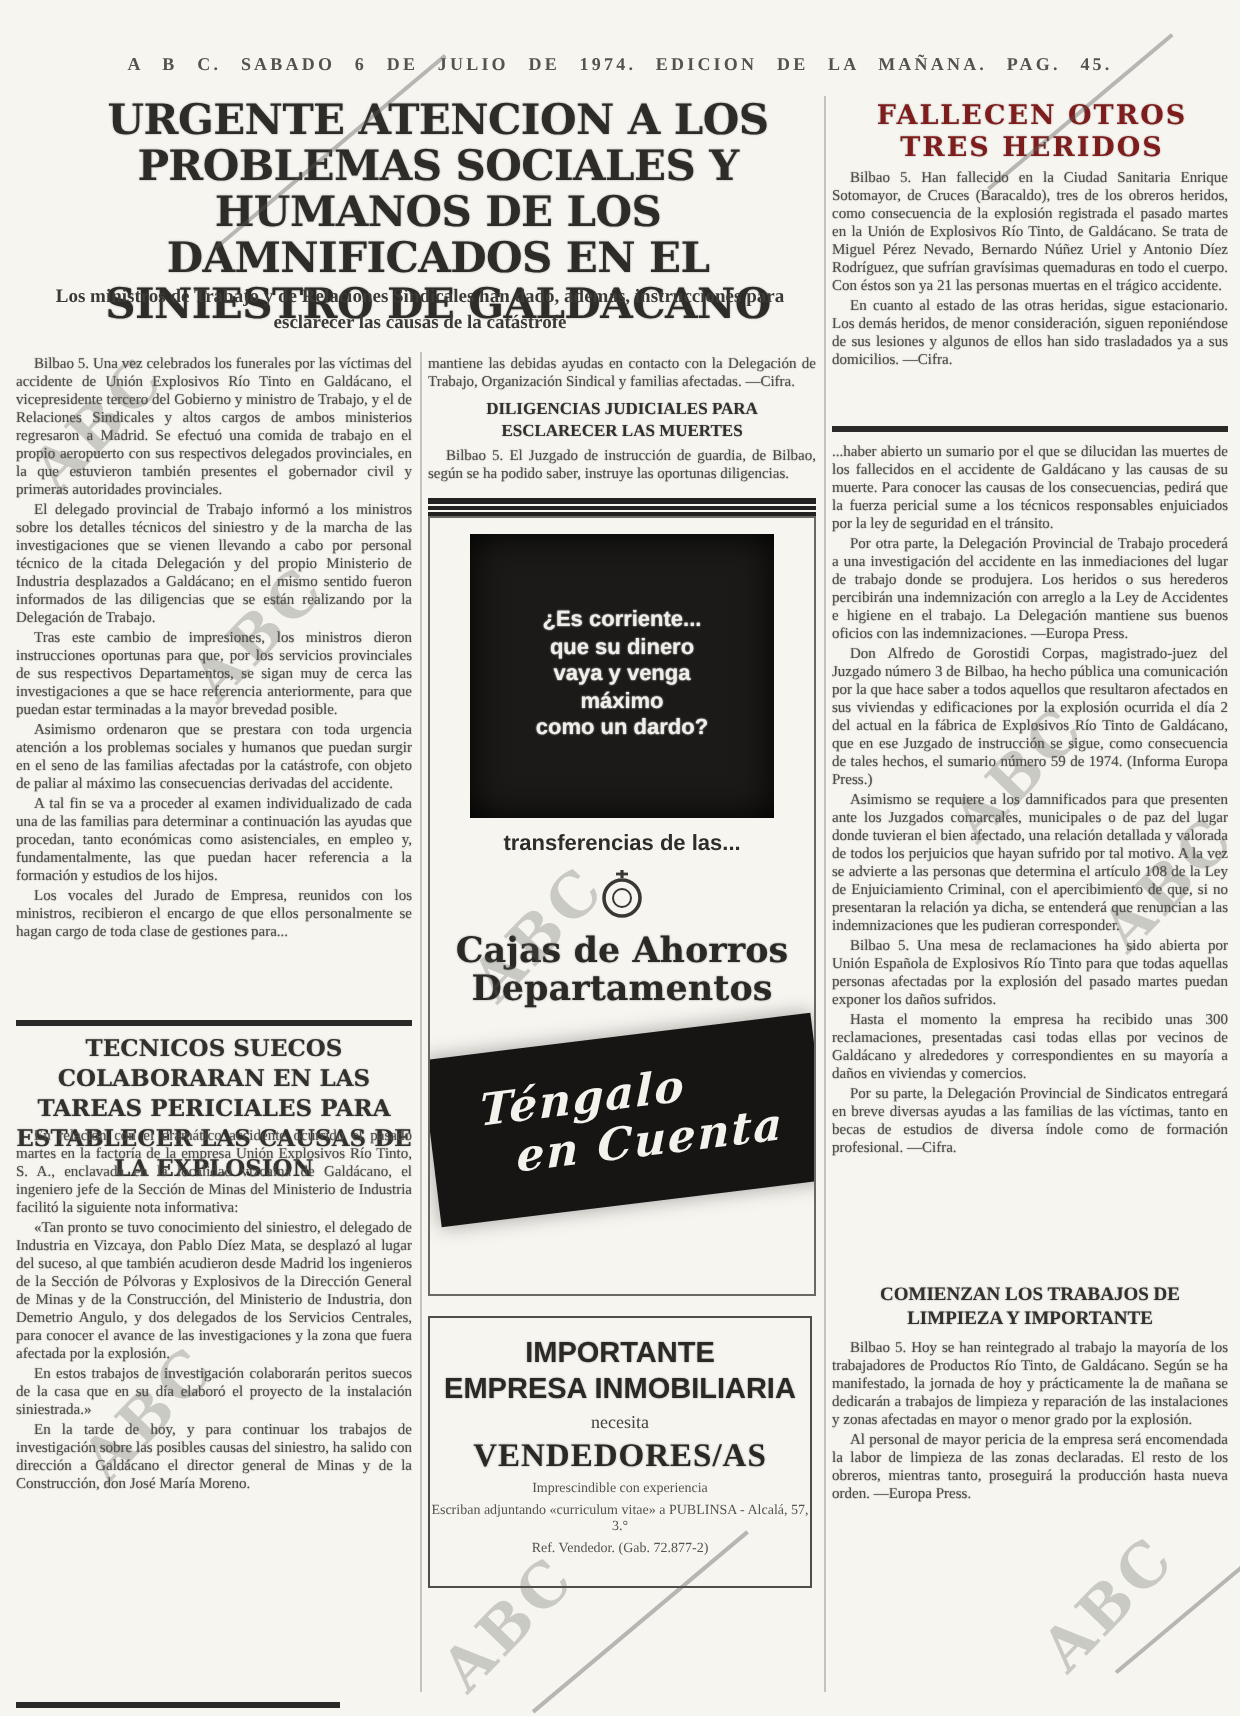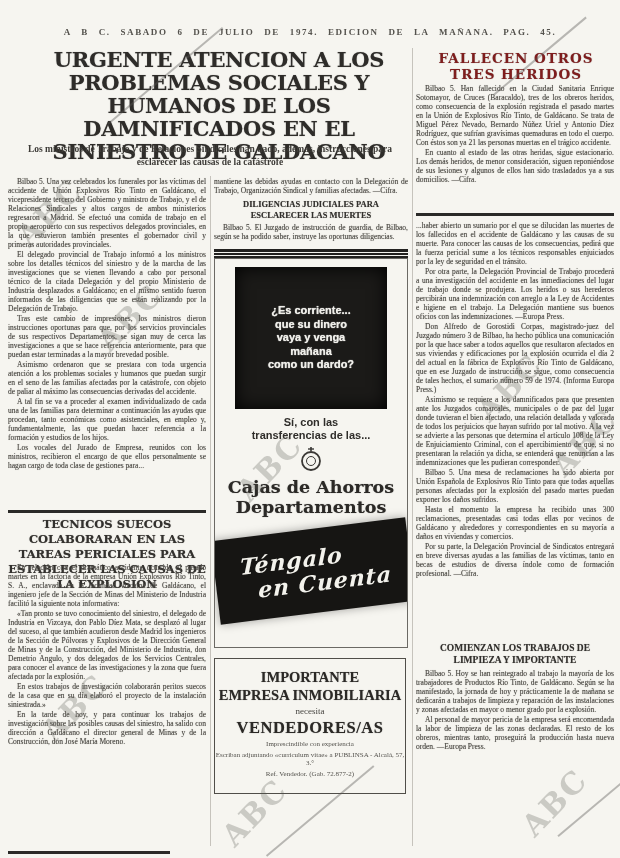--- a/index.html
+++ b/index.html
@@ -56,21 +56,21 @@
           transform:rotate(-7deg);box-shadow:0 0 10px rgba(0,0,0,.35);
           display:flex;flex-direction:column;justify-content:center;}
   .banner .b1,.banner .b2{color:#f3f2ec;font-style:italic;font-weight:bold;
           font-family:"DejaVu Serif",serif;font-size:22px;line-height:25px;
           letter-spacing:1px;transform:skewX(-8deg);}
   .banner .b1{text-align:left;padding-left:26px;}
   .banner .b2{text-align:right;padding-right:20px;}
   
   #ad-inmo{position:absolute;left:214px;top:658px;width:192px;height:136px;
            border:1px solid #504e49;text-align:center;padding-top:9px;box-sizing:border-box;}
-  .inmo-big{font-family:Liberation Serif, serif;font-weight:bold;font-size:14.5px;
+  .inmo-big{font-family:Liberation Sans, sans-serif;font-weight:bold;font-size:14.5px;
             line-height:1.25;color:#2b2926;text-shadow:0 0 1px rgba(40,40,40,.45);}
   .inmo-mid{font-size:9px;margin:2px 0;color:#45433f;}
   .inmo-vend{font-family:Liberation Serif, serif;font-weight:bold;font-size:16.5px;
              letter-spacing:.5px;color:#2b2926;text-shadow:0 0 1px rgba(40,40,40,.5);}
   .inmo-small{font-size:7px;line-height:8.5px;color:#55534e;margin-top:2px;}
   
   .wm{position:absolute;font-family:"DejaVu Serif",serif;font-weight:bold;font-size:30px;
       letter-spacing:2px;color:rgba(90,88,84,.28);transform:rotate(-46deg);
       pointer-events:none;}
   .slash{position:absolute;height:1.5px;background:rgba(90,88,84,.4);
@@ -119,24 +119,23 @@
     <div style="height:3px;"></div>
     <div style="height:2px;"></div>
     <div style="height:2px;"></div>
   </div>
 
   <div id="ad-cajas">
     <div class="blackbox">
       <div>¿Es corriente...</div>
       <div>que su dinero</div>
       <div>vaya y venga</div>
-      <div>mañana</div>
+      <div>máximo</div>
       <div>como un dardo?</div>
     </div>
-    <div class="ad-lead">Sí, con las</div>
     <div class="ad-lead">transferencias de las...</div>
     <div class="coin">
       <svg width="22" height="26" viewBox="0 0 22 26">
         <line x1="11" y1="1" x2="11" y2="5" stroke="#3a3835" stroke-width="1.6"></line>
         <line x1="8" y1="3" x2="14" y2="3" stroke="#3a3835" stroke-width="1.4"></line>
         <circle cx="11" cy="15" r="9" fill="none" stroke="#3a3835" stroke-width="1.8"></circle>
         <circle cx="11" cy="15" r="4.5" fill="none" stroke="#3a3835" stroke-width="1"></circle>
       </svg>
     </div>
     <div class="ad-brand">Cajas de Ahorros</div>

